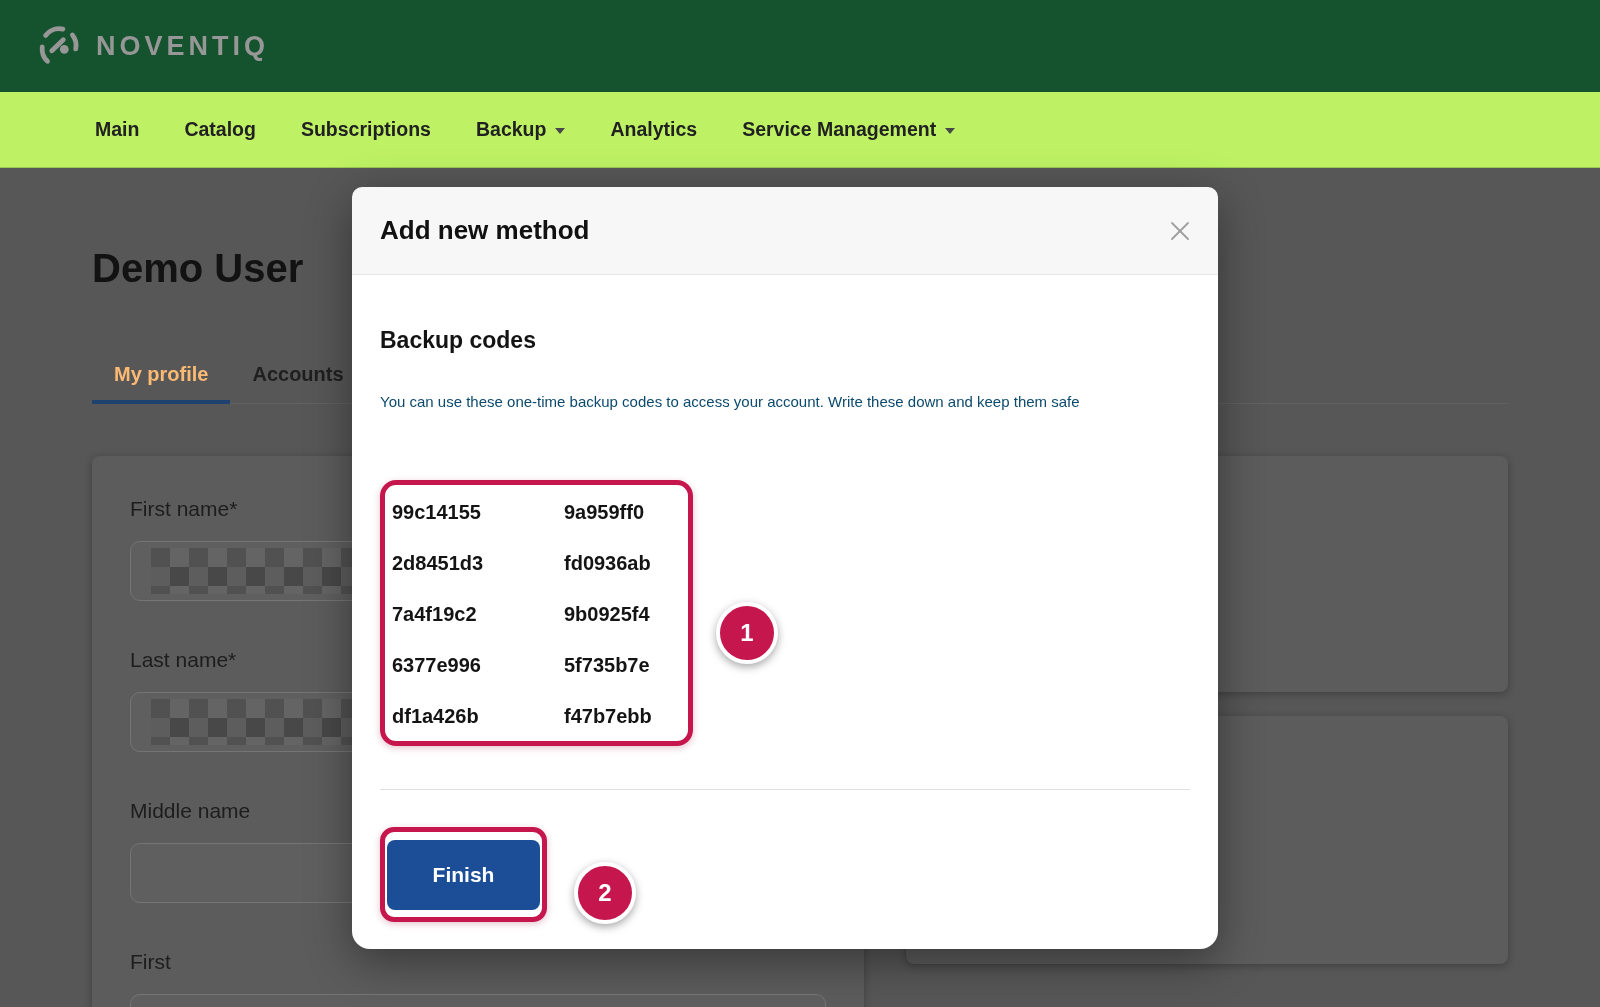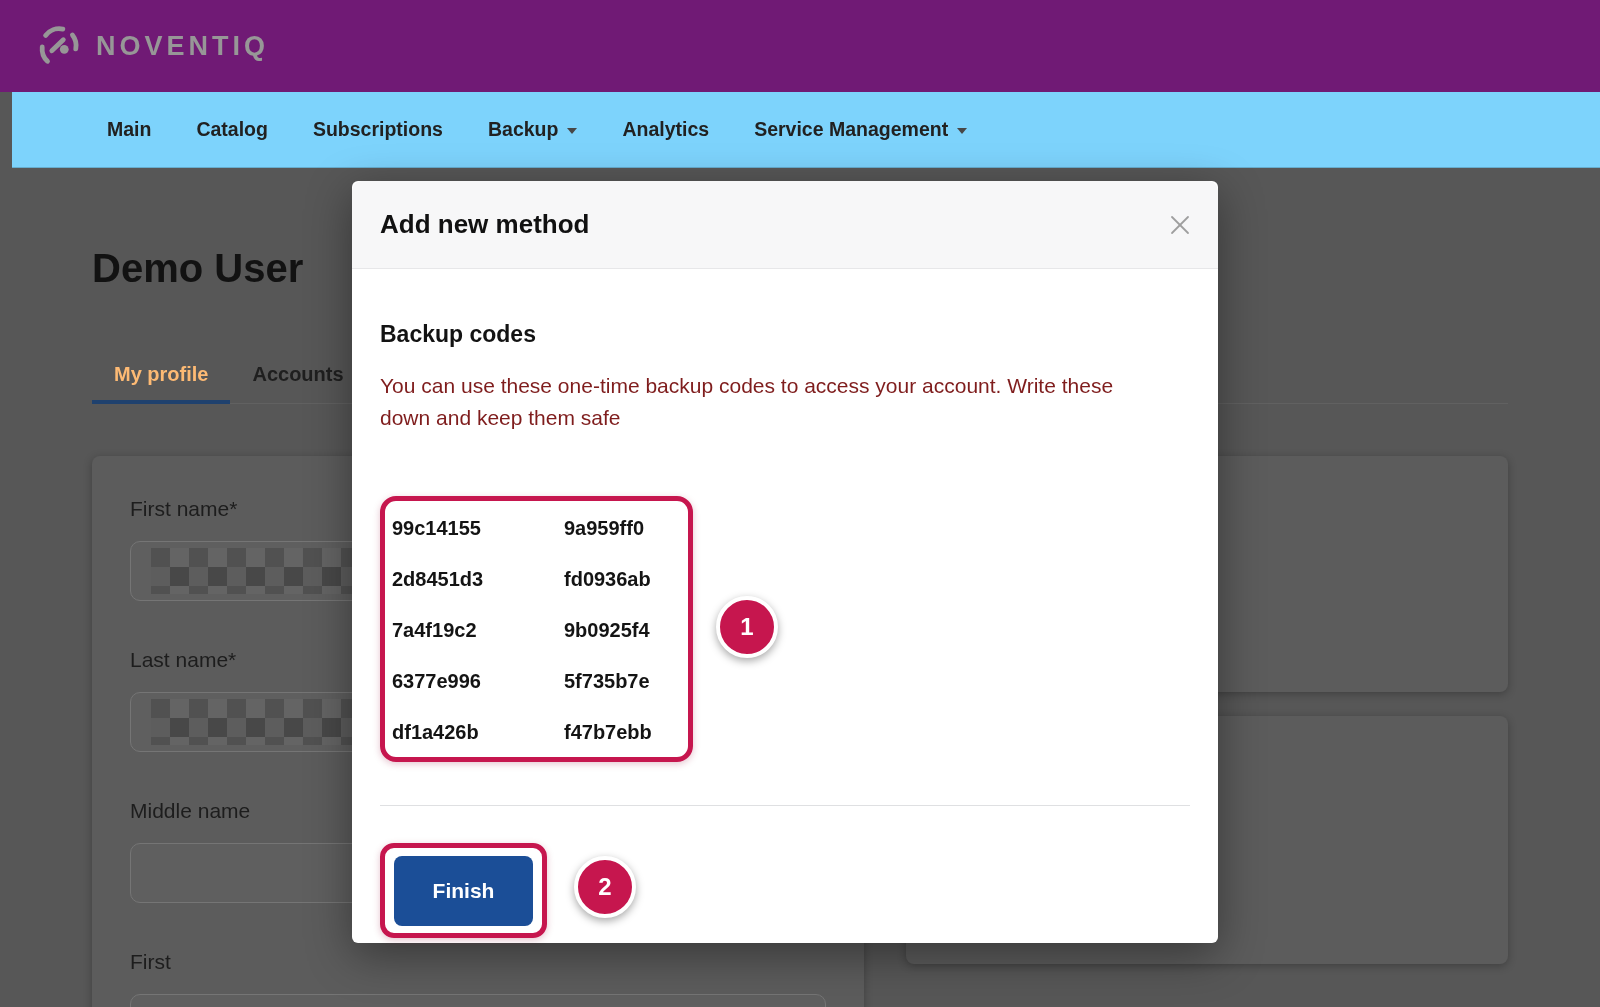--- a/index.html
+++ b/index.html
@@ -5,34 +5,33 @@
   * { box-sizing: border-box; margin: 0; padding: 0; }
   html,body { width:1600px; height:1007px; overflow:hidden; }
   body {
     font-family: "Liberation Sans", sans-serif;
     background:#575757;
     position:relative;
   }
 
   
   .app-header {
-    height:92px; background:#701a75;
+    height:92px; background:#14532d;
     display:flex; align-items:center; padding-left:36px;
   }
   .brand { display:flex; align-items:center; gap:14px; }
   .brand-name {
     color:#979797; font-size:27px; font-weight:700; letter-spacing:4px;
   }
 
   
   .main-nav {
-    height:76px; background:#7dd3fc;
+    height:76px; background:#bef264;
     display:flex; align-items:center; gap:45px; padding-left:95px;
     border-bottom:1px solid rgba(0,0,0,0.18);
-    margin-left:12px;
   }
   .nav-item {
     color:#212121; font-size:19.5px; font-weight:600;
     display:flex; align-items:center; cursor:pointer; white-space:nowrap;
   }
   .caret {
     width:0; height:0; margin-left:9px; margin-top:3px;
     border-left:5px solid transparent; border-right:5px solid transparent;
     border-top:6px solid #474747;
   }
@@ -72,60 +71,60 @@
     width:230px; height:46px; margin:6px 0 0 20px;
     background-color:#575757;
     background-image:
       conic-gradient(#646464 0 25%, #484848 0 50%, #5d5d5d 0 75%, #515151 0),
       conic-gradient(rgba(0,0,0,0.14) 0 25%, transparent 0 50%, rgba(255,255,255,0.08) 0 75%, transparent 0);
     background-size: 38px 38px, 76px 76px;
   }
 
   
   .modal {
-    position:absolute; left:352px; top:181px; width:866px; height:762px;
-    background:#ffffff; border-radius:6px; z-index:10;
+    position:absolute; left:352px; top:187px; width:866px; height:762px;
+    background:#ffffff; border-radius:18px; z-index:10;
     box-shadow:0 12px 45px rgba(0,0,0,0.4);
   }
   .modal-header {
     height:88px; background:#f7f7f8; border-bottom:1px solid #e7e7e9;
     border-radius:10px 10px 0 0;
     display:flex; align-items:center; padding:0 16px 0 28px;
   }
   .modal-title { font-size:26px; font-weight:700; color:#111; }
   .close-btn {
     margin-left:auto; width:44px; height:44px; border:none; background:transparent;
     display:flex; align-items:center; justify-content:center; cursor:pointer;
   }
   .modal-body { padding:30px 28px 10px; }
   .section-title { font-size:23px; font-weight:700; color:#131313; margin-top:22px; }
   .modal-desc {
-    margin-top:22px; max-width:758px;
-    font-size:21px; line-height:32px; color:#7f1d1d;
+    margin-top:32px; max-width:758px;
+    font-size:15px; line-height:32px; color:#0c4a6e;
   }
 
   .codes-box {
     margin-top:62px; width:313px; height:266px;
     border:5px solid #c6164e; border-radius:16px;
     box-shadow:0 2px 7px rgba(150,20,60,0.25);
     display:grid; grid-template-columns:172px 1fr; grid-auto-rows:51px;
     align-items:center; padding:2px 16px 2px 7px;
   }
   .code { font-size:20px; font-weight:600; color:#141414; }
 
   .modal-divider { margin-top:43px; border:none; border-top:1px solid #dfe0e2; }
 
   .finish-box {
     margin-top:37px; width:167px; height:95px;
     border:5px solid #c6164e; border-radius:14px;
     box-shadow:0 2px 7px rgba(150,20,60,0.25);
     display:flex; align-items:center; justify-content:center;
   }
   .finish-btn {
-    width:139px; height:70px; border:none; border-radius:8px;
+    width:153px; height:70px; border:none; border-radius:8px;
     background:#1b4e97; color:#ffffff; font-size:21px; font-weight:700;
     font-family:"Liberation Sans", sans-serif; cursor:pointer;
   }
 
   .step-circle {
     position:absolute; width:62px; height:62px; border-radius:50%;
     background:#c6164e; border:4px solid #ffffff;
     box-shadow:0 3px 9px rgba(0,0,0,0.35);
     display:flex; align-items:center; justify-content:center;
     color:#fff; font-size:24px; font-weight:700; z-index:11;

